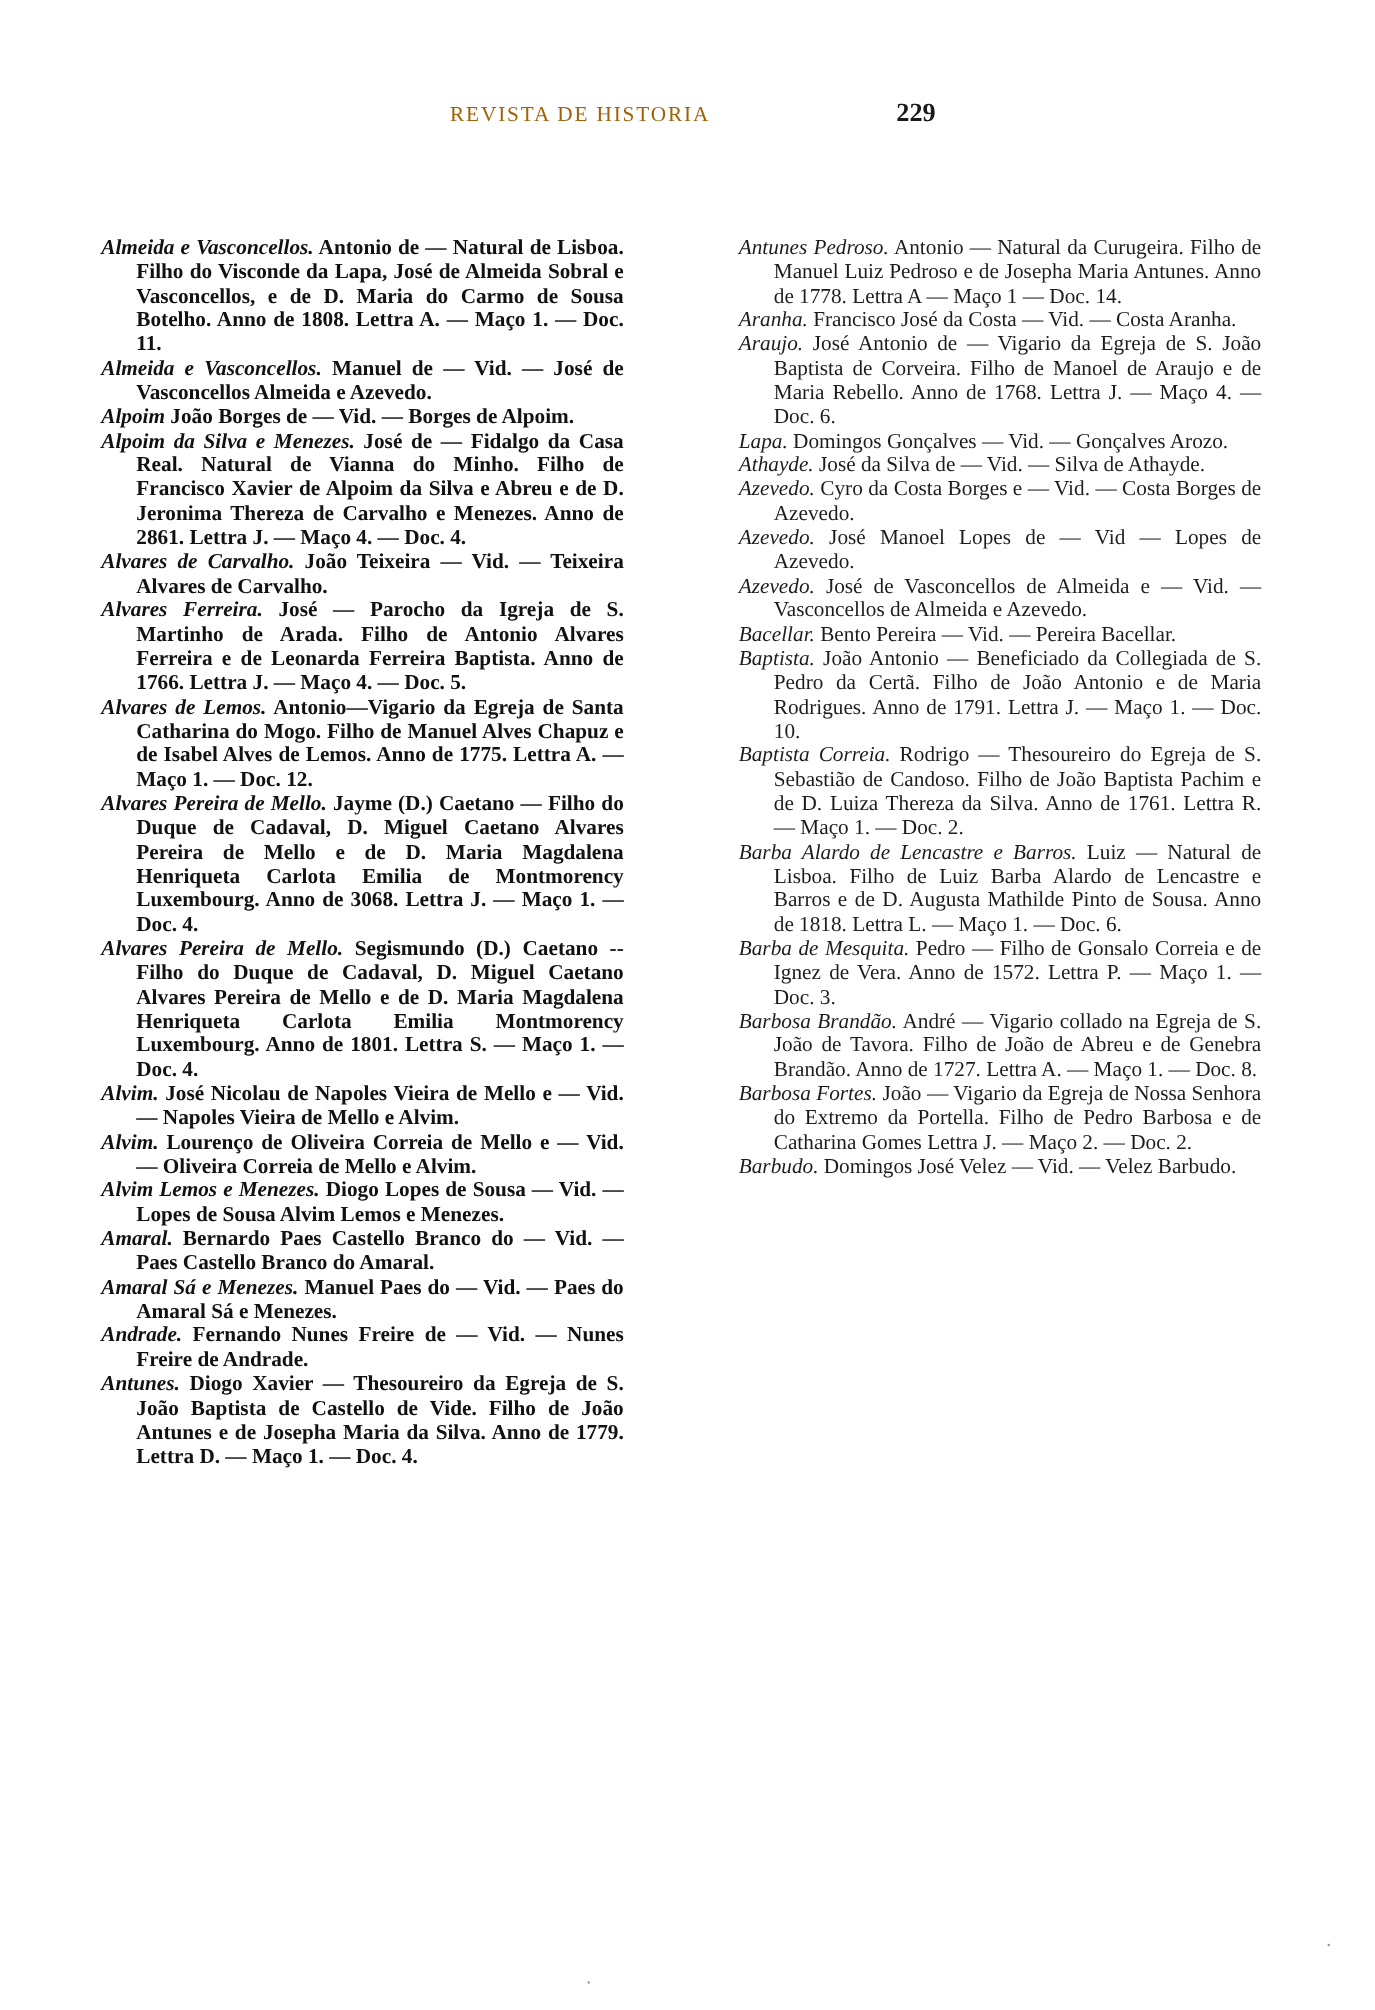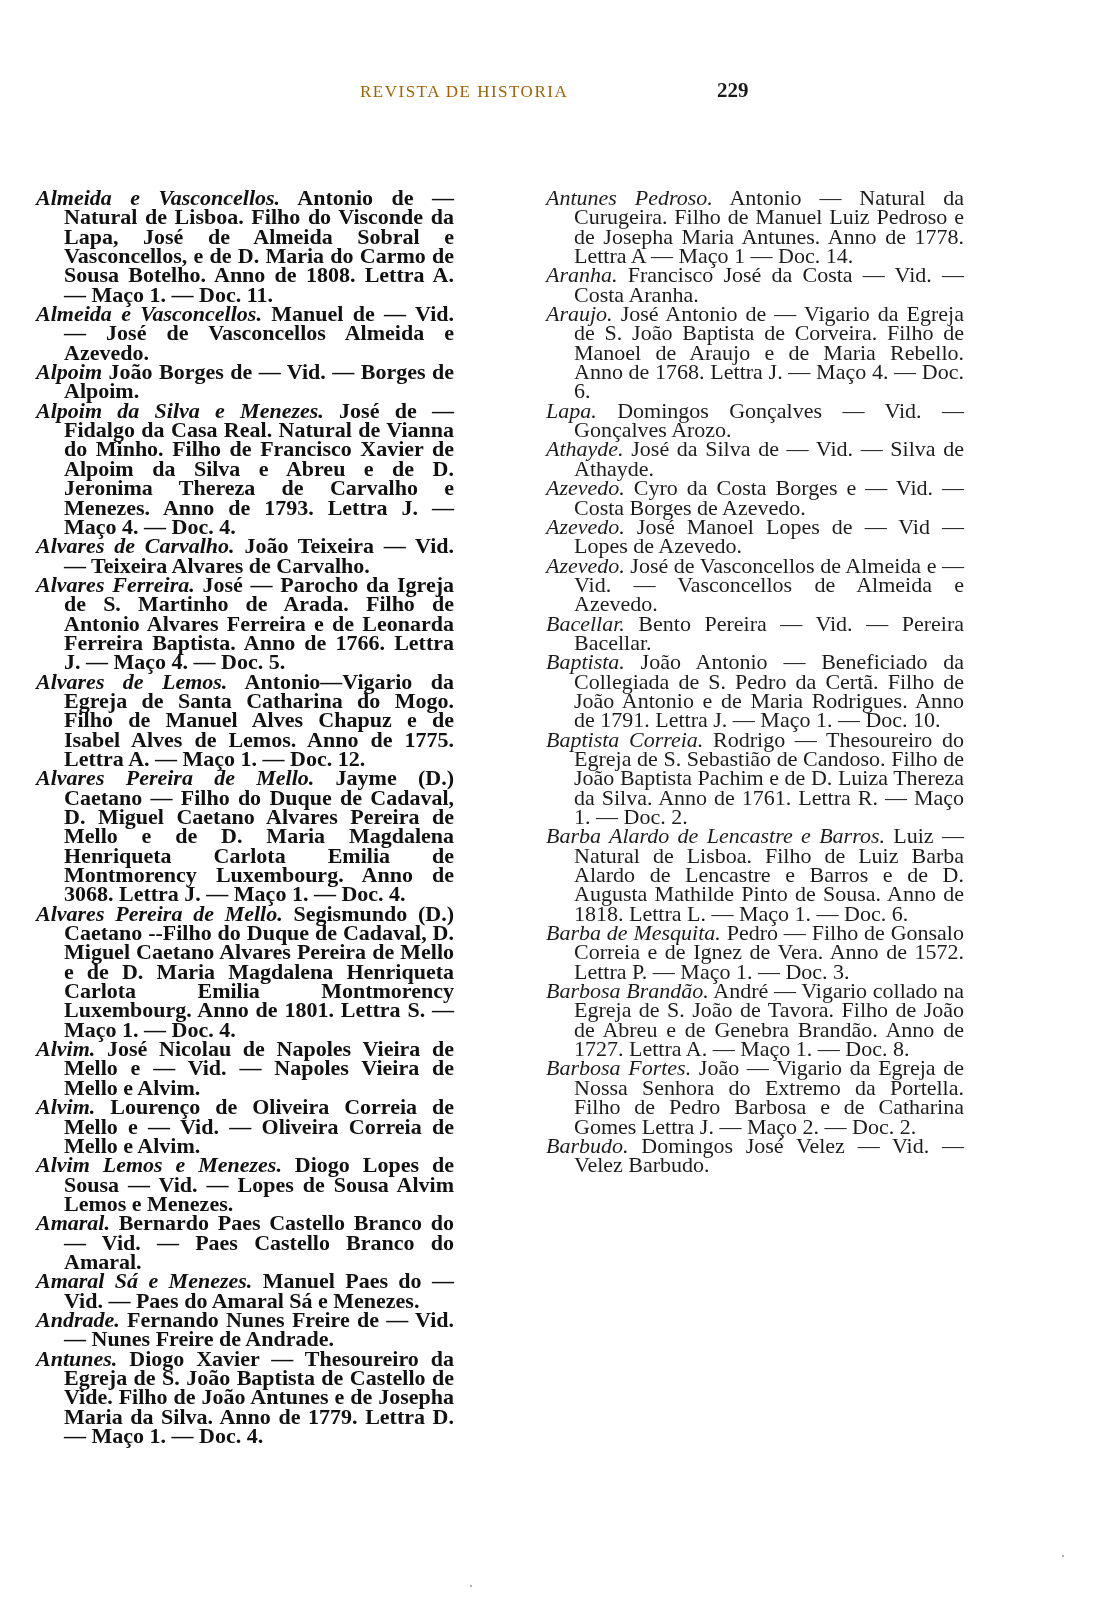--- a/index.html
+++ b/index.html
@@ -14,22 +14,23 @@
     font-size: 17px; letter-spacing: 1.5px; color: #a16207;
   }
   .page-number {
     position: absolute; top: 78px; left: 698px;
     font-family: "Liberation Serif", serif;
     font-size: 21px; font-weight: bold; color: #1a1a1a; margin-left: 19px;
   }
   .column {
     position: absolute; top: 188px; width: 418px;
     font-family: "Liberation Serif", serif;
-    font-size: 22px; line-height: 19.35px;
+    font-size: 17px; line-height: 19.35px;
     text-align: justify;
+    margin-left: 45px;
   }
   .col-left { left: 36px; font-weight: bold; color: #111; }
   .col-right { left: 546px; color: #1c1c1c; }
   .entry {
     padding-left: 28px; text-indent: -28px;
     margin: 0; hyphens: manual;
   }
   .surname { font-style: italic; font-weight: normal; }
   .col-left .surname { font-weight: bold; }
   .rest { }
@@ -38,21 +39,21 @@
 </head>
 <body>
 
 <div class="running-head">REVISTA DE HISTORIA</div>
 <div class="page-number">229</div>
 
 <div class="column col-left" id="col-left">
     <p class="entry"><span class="surname">Almeida e Vasconcellos.</span><span class="rest"> Antonio de — Natural de Lisboa. Filho do Visconde da Lapa, José de Almeida Sobral e Vasconcellos, e de D. Maria do Carmo de Sousa Botelho. Anno de 1808. Lettra A. — Maço 1. — Doc. 11.</span></p>
     <p class="entry"><span class="surname">Almeida e Vasconcellos.</span><span class="rest"> Manuel de — Vid. — José de Vasconcellos Almeida e Azevedo.</span></p>
     <p class="entry"><span class="surname">Alpoim</span><span class="rest"> João Borges de — Vid. — Borges de Alpoim.</span></p>
-    <p class="entry"><span class="surname">Alpoim da Silva e Menezes.</span><span class="rest"> José de — Fidalgo da Casa Real. Natural de Vianna do Minho. Filho de Francisco Xavier de Alpoim da Silva e Abreu e de D. Jeronima Thereza de Carvalho e Menezes. Anno de 1793. Lettra J. — Maço 4. — Doc. 4.</span></p>
+    <p class="entry"><span class="surname">Alpoim da Silva e Menezes.</span><span class="rest"> José de — Fidalgo da Casa Real. Natural de Vianna do Minho. Filho de Francisco Xavier de Alpoim da Silva e Abreu e de D. Jeronima Thereza de Carvalho e Menezes. Anno de 2861. Lettra J. — Maço 4. — Doc. 4.</span></p>
     <p class="entry"><span class="surname">Alvares de Carvalho.</span><span class="rest"> João Teixeira — Vid. — Teixeira Alvares de Carvalho.</span></p>
     <p class="entry"><span class="surname">Alvares Ferreira.</span><span class="rest"> José — Parocho da Igreja de S. Martinho de Arada. Filho de Antonio Alvares Ferreira e de Leonarda Ferreira Baptista. Anno de 1766. Lettra J. — Maço 4. — Doc. 5.</span></p>
     <p class="entry"><span class="surname">Alvares de Lemos.</span><span class="rest"> Antonio—Vigario da Egreja de Santa Catharina do Mogo. Filho de Manuel Alves Chapuz e de Isabel Alves de Lemos. Anno de 1775. Lettra A. — Maço 1. — Doc. 12.</span></p>
     <p class="entry"><span class="surname">Alvares Pereira de Mello.</span><span class="rest"> Jayme (D.) Caetano — Filho do Duque de Cadaval, D. Miguel Caetano Alvares Pereira de Mello e de D. Maria Magdalena Henriqueta Carlota Emilia de Montmorency Luxembourg. Anno de 3068. Lettra J. — Maço 1. — Doc. 4.</span></p>
     <p class="entry"><span class="surname">Alvares Pereira de Mello.</span><span class="rest"> Segismundo (D.) Caetano --Filho do Duque de Cadaval, D. Miguel Caetano Alvares Pereira de Mello e de D. Maria Magdalena Henriqueta Carlota Emilia Montmorency Luxembourg. Anno de 1801. Lettra S. — Maço 1. — Doc. 4.</span></p>
     <p class="entry"><span class="surname">Alvim.</span><span class="rest"> José Nicolau de Napoles Vieira de Mello e — Vid. — Napoles Vieira de Mello e Alvim.</span></p>
     <p class="entry"><span class="surname">Alvim.</span><span class="rest"> Lourenço de Oliveira Correia de Mello e — Vid. — Oliveira Correia de Mello e Alvim.</span></p>
     <p class="entry"><span class="surname">Alvim Lemos e Menezes.</span><span class="rest"> Diogo Lopes de Sousa — Vid. — Lopes de Sousa Alvim Lemos e Menezes.</span></p>
     <p class="entry"><span class="surname">Amaral.</span><span class="rest"> Bernardo Paes Castello Branco do — Vid. — Paes Castello Branco do Amaral.</span></p>
     <p class="entry"><span class="surname">Amaral Sá e Menezes.</span><span class="rest"> Manuel Paes do — Vid. — Paes do Amaral Sá e Menezes.</span></p>

